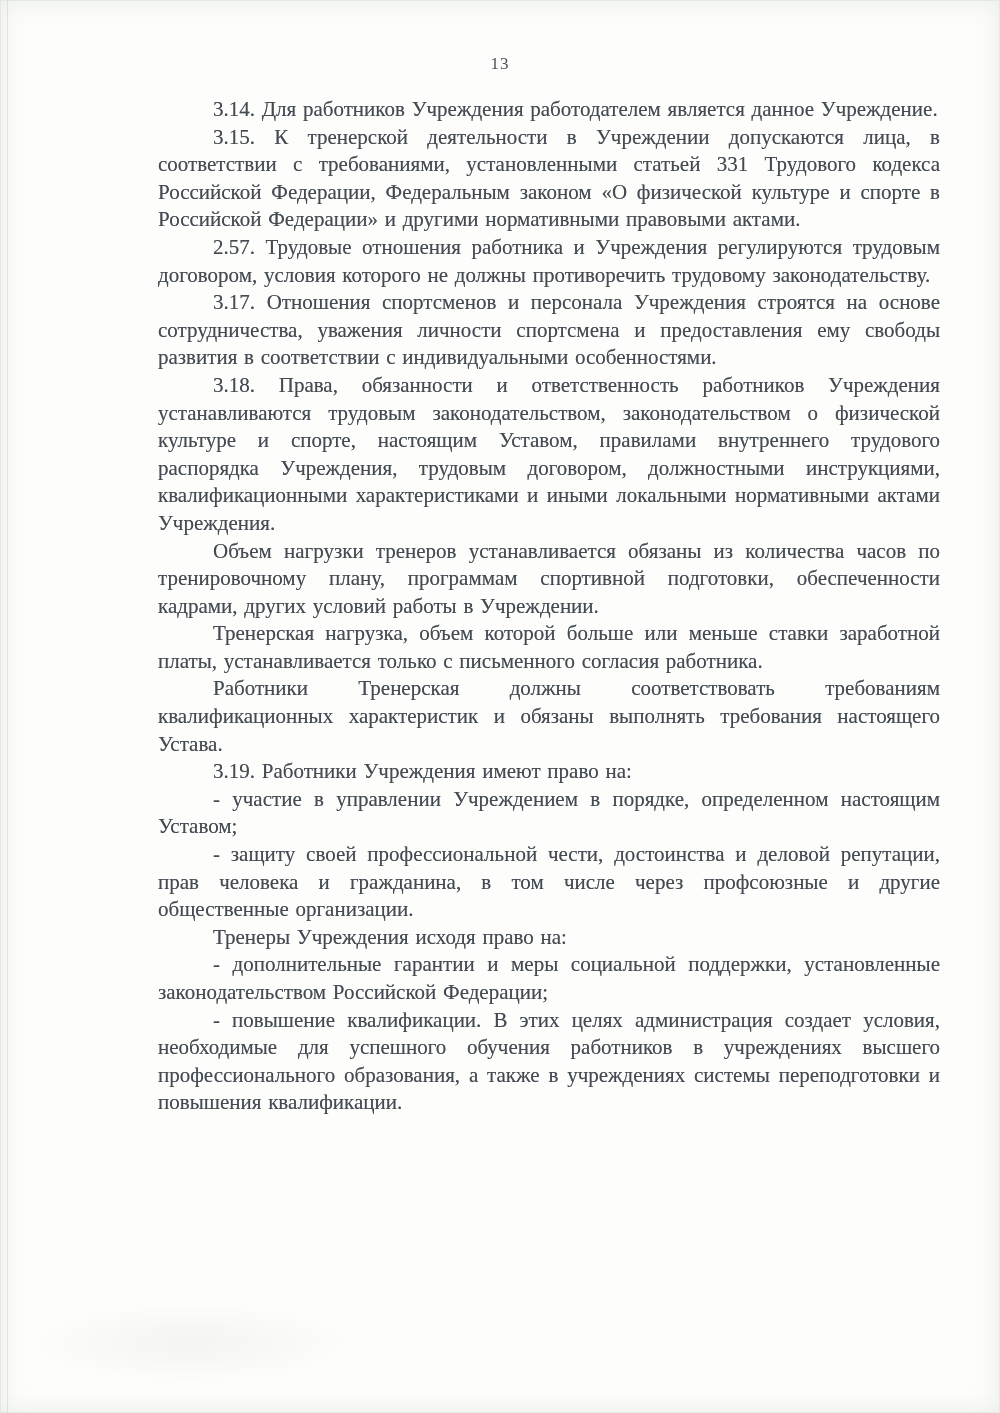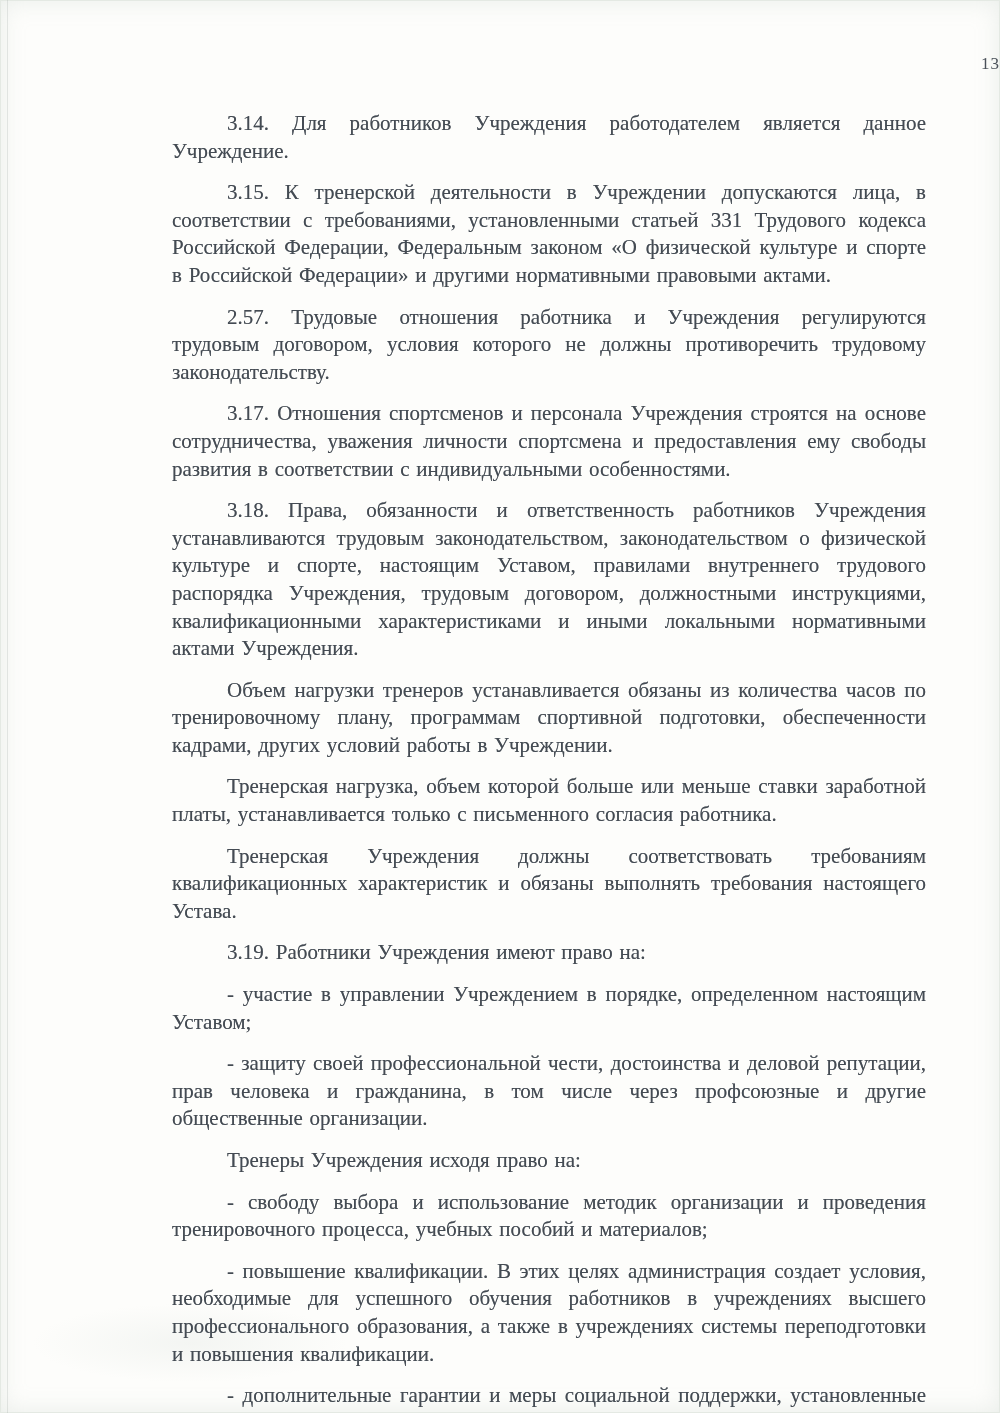--- a/index.html
+++ b/index.html
@@ -35,37 +35,37 @@
     width: 320px;
     height: 80px;
     background: radial-gradient(ellipse at center, rgba(185, 198, 190, 0.14), transparent 70%);
     pointer-events: none;
   }
   .page-number {
     position: absolute;
     top: 54px;
     left: 0;
     width: 100%;
-    text-align: right;
+    text-align: center;
     font-size: 17px;
     letter-spacing: 1px;
     color: #4a5159;
   }
   .content {
     position: absolute;
     top: 96px;
     left: 158px;
     width: 782px;
     font-size: 21px;
     line-height: 27.6px;
     text-align: justify;
     text-shadow: 0 0 0.5px rgba(68, 75, 83, 0.55);
   }
   .content p {
-    margin: 14px;
+    margin: 0;
     padding: 0;
     text-indent: 55px;
     word-spacing: 1.5px;
   }
 </style>
 </head>
 <body>
 
 <div class="page">
   <div class="scan-edge-left"></div>
@@ -74,22 +74,21 @@
   <div class="page-number">13</div>
 
   <div class="content">
     <p>3.14. Для работников Учреждения работодателем является данное Учреждение.</p>
     <p>3.15. К тренерской деятельности в Учреждении допускаются лица, в соответствии с требованиями, установленными статьей 331 Трудового кодекса Российской Федерации, Федеральным законом «О физической культуре и спорте в Российской Федерации» и другими нормативными правовыми актами.</p>
     <p>2.57. Трудовые отношения работника и Учреждения регулируются трудовым договором, условия которого не должны противоречить трудовому законодательству.</p>
     <p>3.17. Отношения спортсменов и персонала Учреждения строятся на основе сотрудничества, уважения личности спортсмена и предоставления ему свободы развития в соответствии с индивидуальными особенностями.</p>
     <p>3.18. Права, обязанности и ответственность работников Учреждения устанавливаются трудовым законодательством, законодательством о физической культуре и спорте, настоящим Уставом, правилами внутреннего трудового распорядка Учреждения, трудовым договором, должностными инструкциями, квалификационными характеристиками и иными локальными нормативными актами Учреждения.</p>
     <p>Объем нагрузки тренеров устанавливается обязаны из количества часов по тренировочному плану, программам спортивной подготовки, обеспеченности кадрами, других условий работы в Учреждении.</p>
     <p>Тренерская нагрузка, объем которой больше или меньше ставки заработной платы, устанавливается только с письменного согласия работника.</p>
-    <p>Тренерская Учреждения должны соответствовать требованиям квалификационных характеристик и обязаны выполнять требования настоящего Устава.</p>
+    <p>Работники Тренерская должны соответствовать требованиям квалификационных характеристик и обязаны выполнять требования настоящего Устава.</p>
     <p>3.19. Работники Учреждения имеют право на:</p>
     <p>- участие в управлении Учреждением в порядке, определенном настоящим Уставом;</p>
     <p>- защиту своей профессиональной чести, достоинства и деловой репутации, прав человека и гражданина, в том числе через профсоюзные и другие общественные организации.</p>
     <p>Тренеры Учреждения исходя право на:</p>
-    <p>- свободу выбора и использование методик организации и проведения тренировочного процесса, учебных пособий и материалов;</p>
+    <p>- дополнительные гарантии и меры социальной поддержки, установленные законодательством Российской Федерации;</p>
     <p>- повышение квалификации. В этих целях администрация создает условия, необходимые для успешного обучения работников в учреждениях высшего профессионального образования, а также в учреждениях системы переподготовки и повышения квалификации.</p>
-    <p>- дополнительные гарантии и меры социальной поддержки, установленные законодательством Российской Федерации;</p>
   </div>
 </div>
 
 </body></html>

